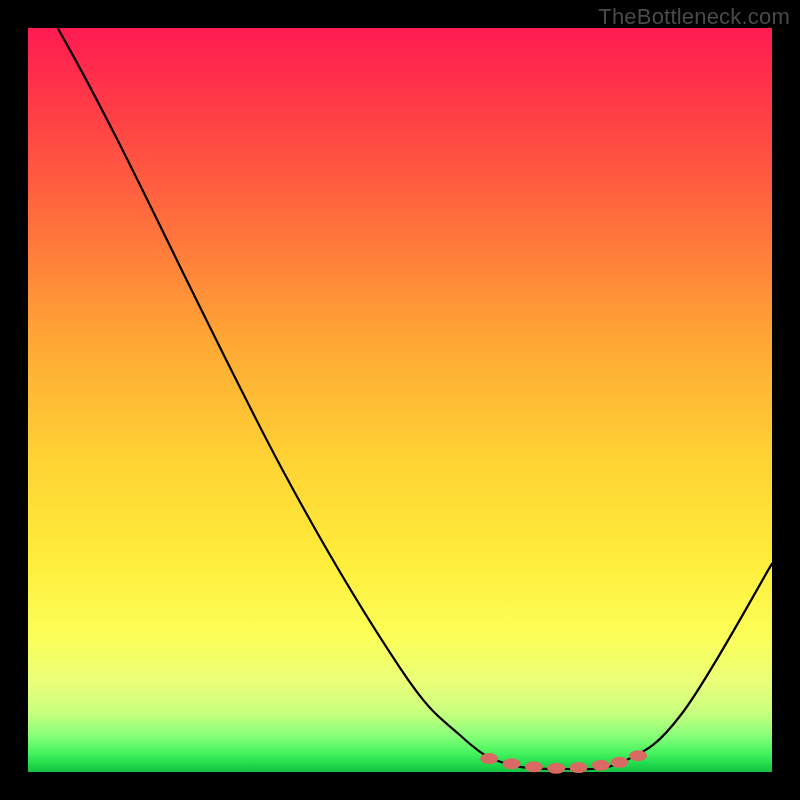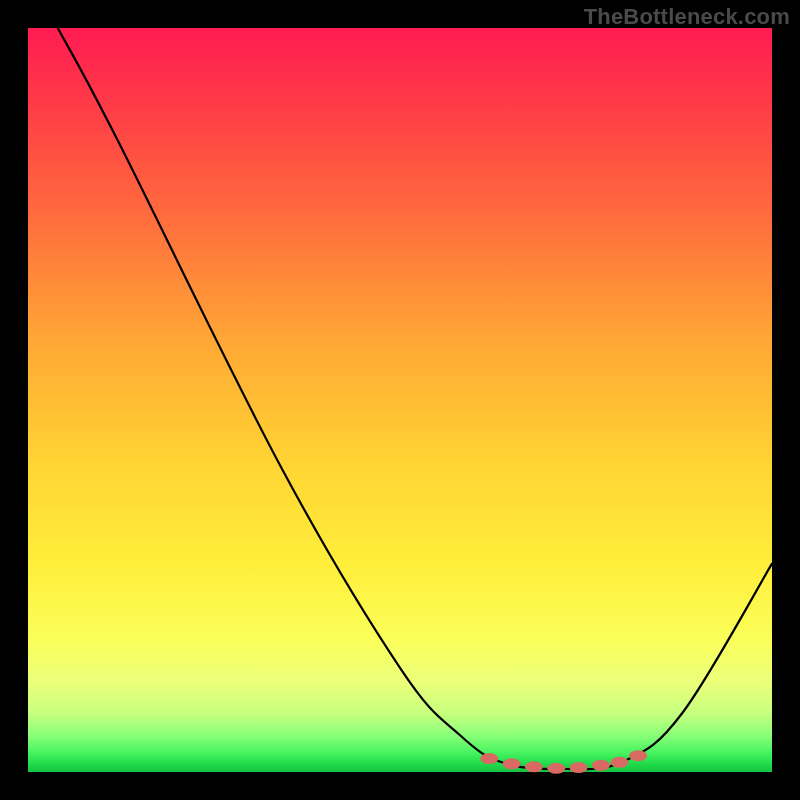--- a/index.html
+++ b/index.html
@@ -16,21 +16,21 @@
     width: 800px;
     height: 800px;
     background: #000;
   }
   .watermark {
     position: absolute;
     top: 4px;
     right: 10px;
     color: #4a4a4a;
     font-size: 22px;
-    font-weight: 700;
+    font-weight: 400;
     letter-spacing: 0.2px;
     z-index: 10;
   }
   .plot {
     position: absolute;
     left: 28px;
     top: 28px;
     width: 744px;
     height: 744px;
     background: linear-gradient(to bottom,

